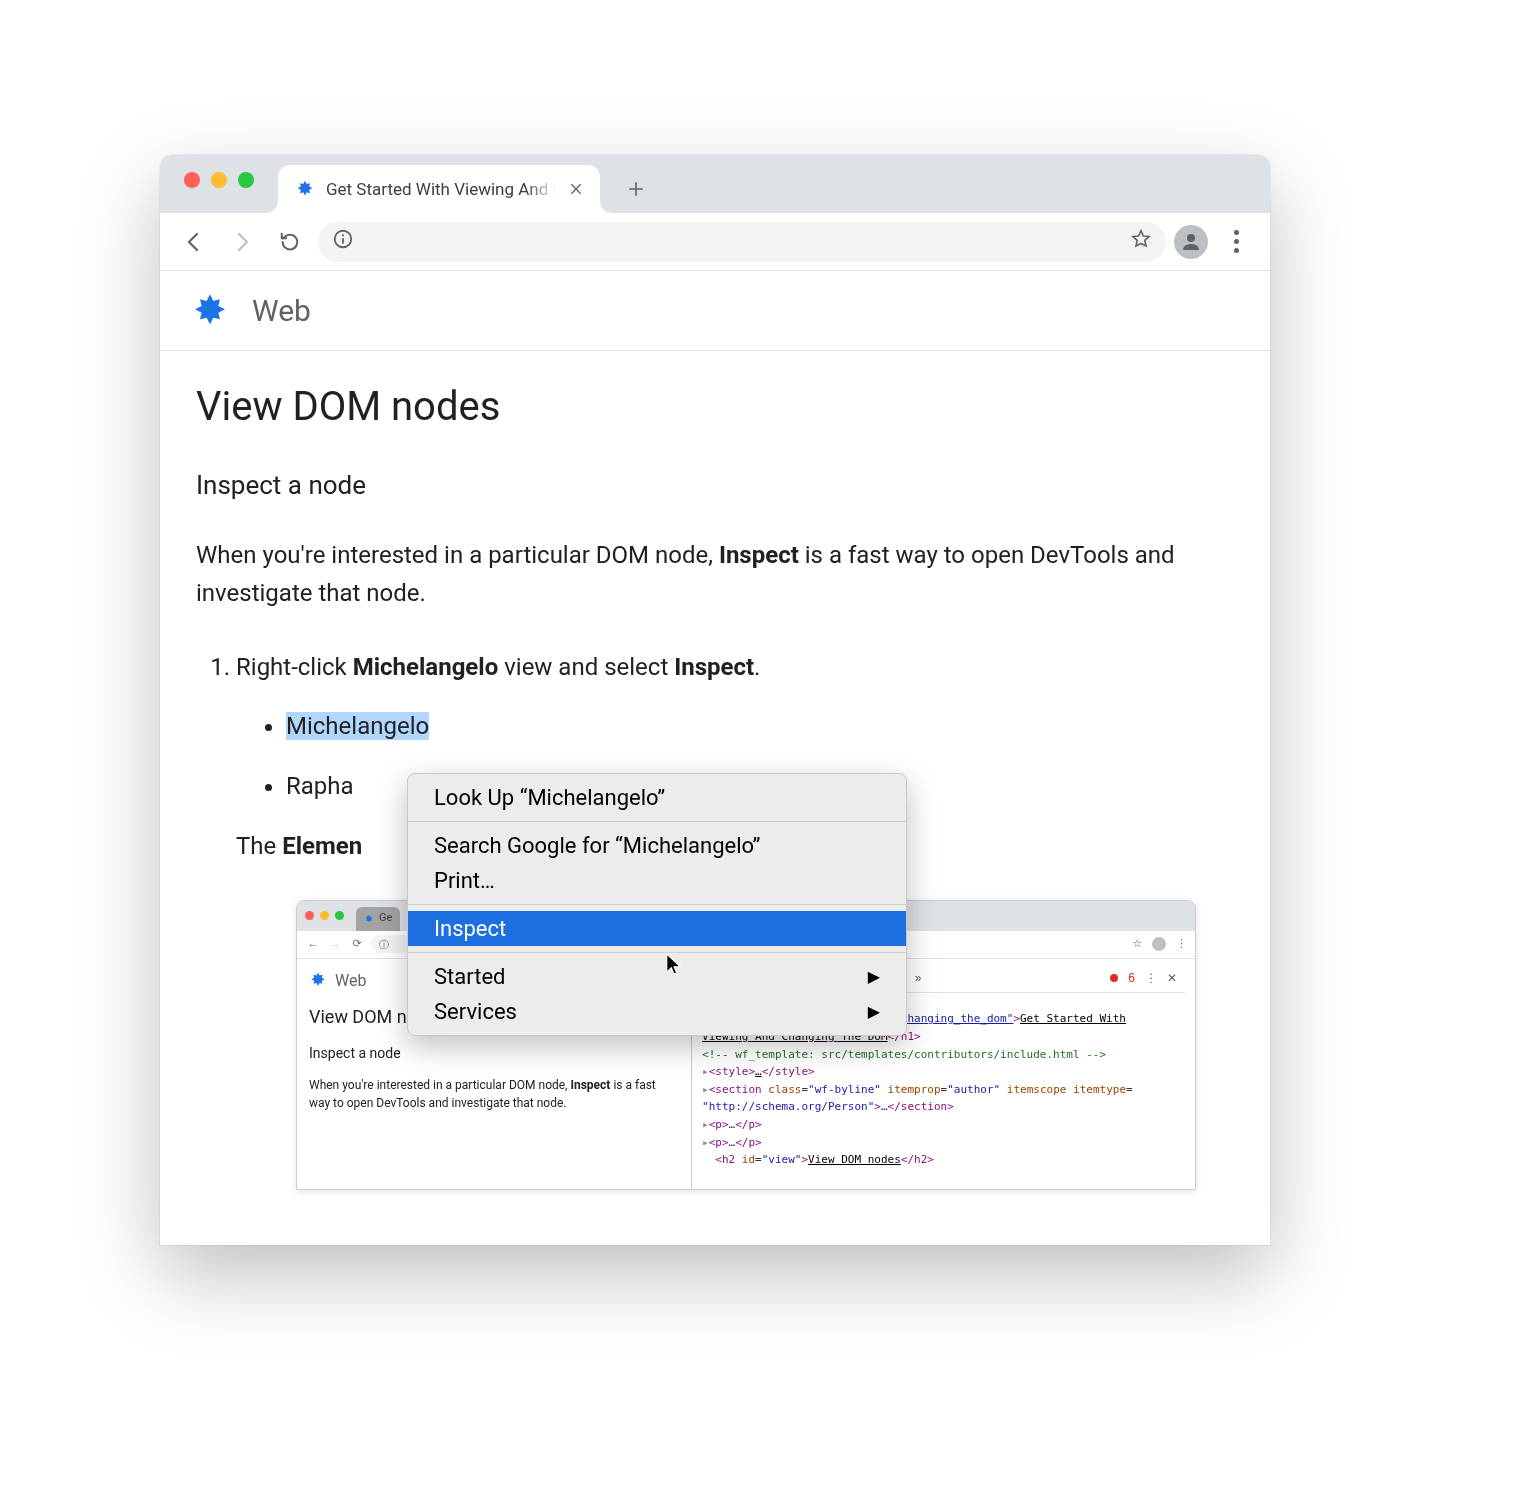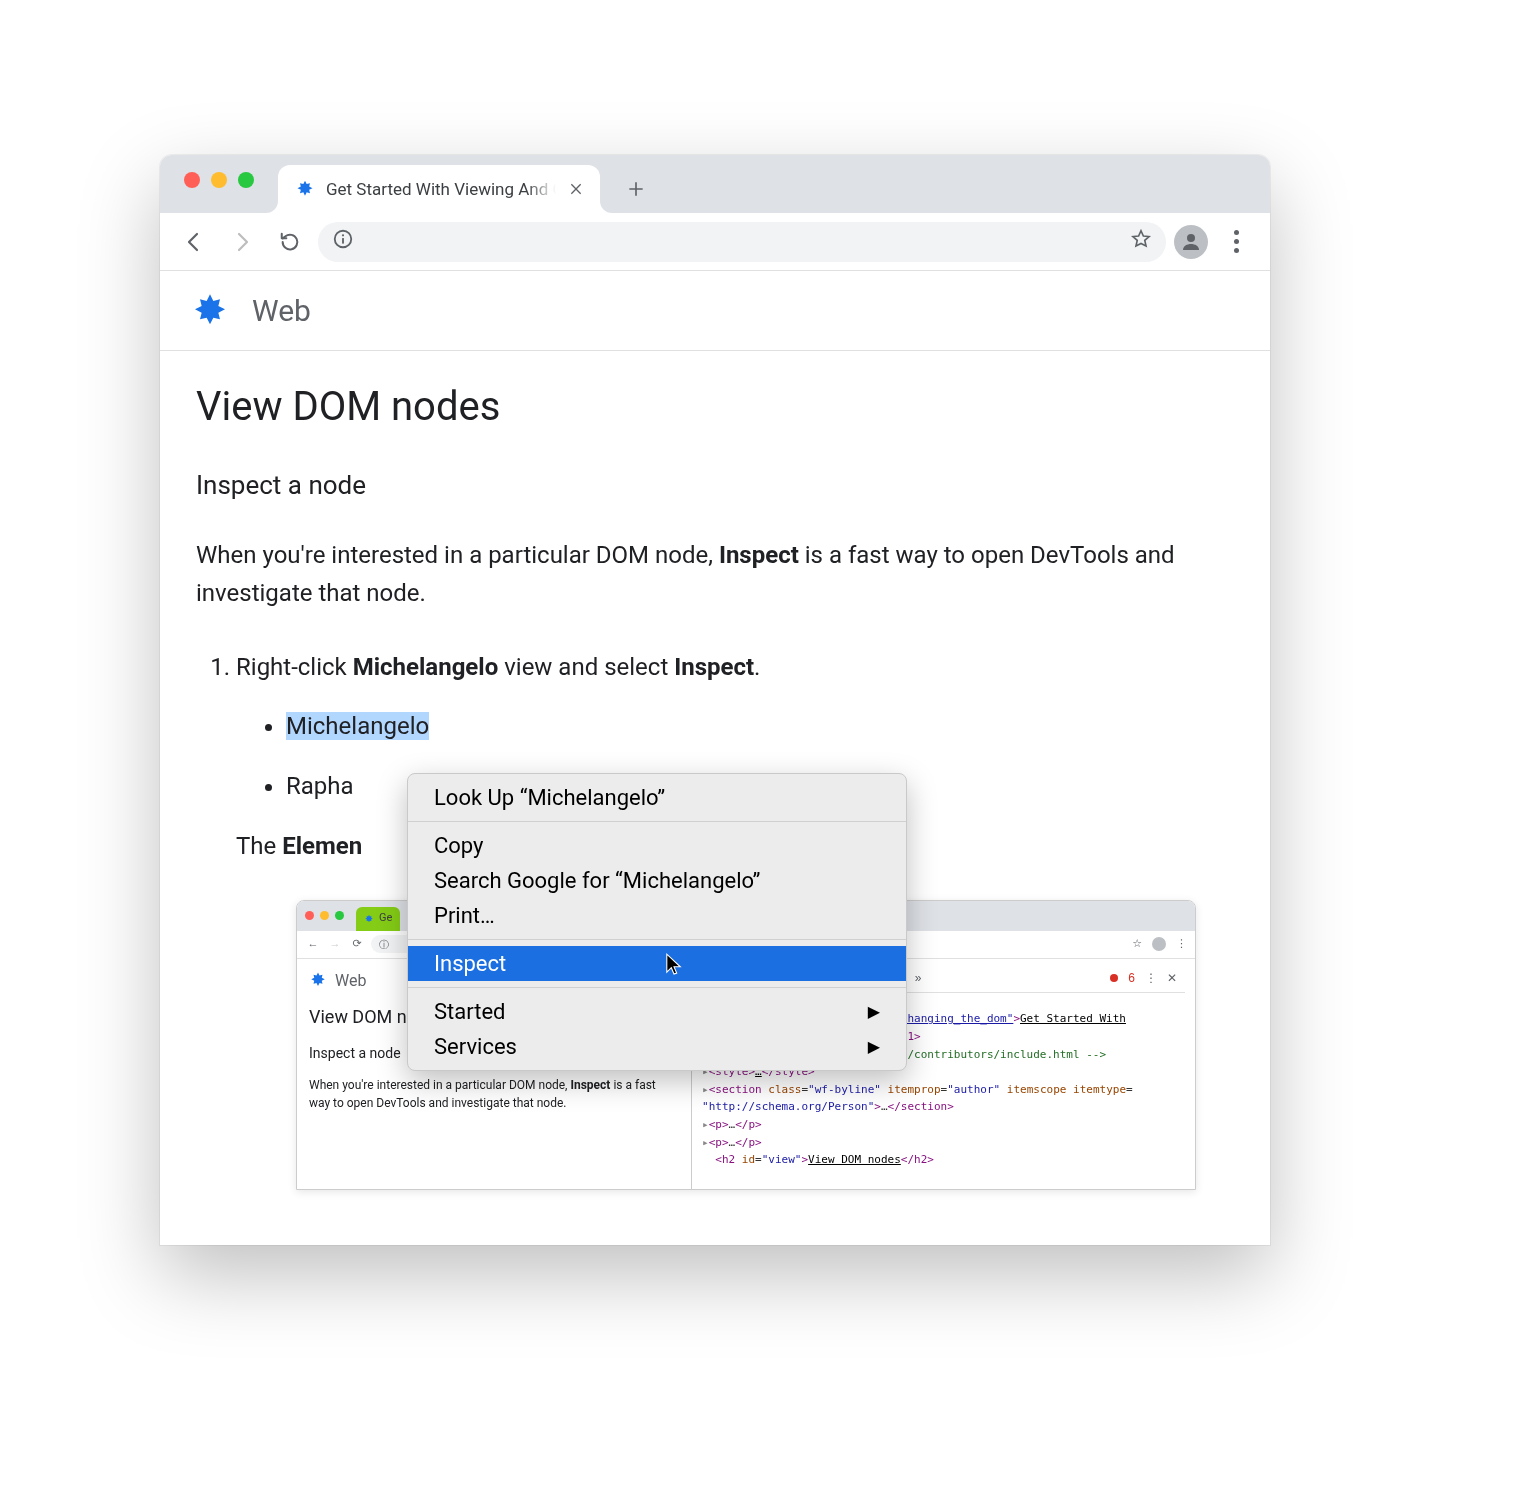--- a/index.html
+++ b/index.html
@@ -173,21 +173,21 @@
     background: #dee1e6;
     display:flex;
     align-items:center;
     padding: 0 8px;
     gap:6px;
   }
   .mini-light { width:9px;height:9px;border-radius:50%; }
   .mini-tab {
     margin-left: 6px;
     height: 24px;
-    background:#84cc16;
+    background:#a3a3a3;
     border-radius:6px 6px 0 0;
     display:flex;align-items:center;padding:0 8px;gap:5px;
     font-size:11px;color:#3c4043;
     align-self: flex-end;
   }
   .nested-toolbar {
     height: 28px; background:#fff; border-bottom:1px solid #e0e0e0;
     display:flex;align-items:center;padding:0 8px;gap:6px;font-size:11px;color:#5f6368;
   }
   .mini-btn { width:16px; display:flex;align-items:center;justify-content:center; }
@@ -449,23 +449,20 @@
       </li>
     </ol>
   </div>
 
   <div class="ctx-menu">
     <div class="ctx-item">
         <span>Look Up “Michelangelo”</span>
       </div>
     <div class="ctx-sep"></div>
     <div class="ctx-item">
-        <span>Copy</span>
-      </div>
-    <div class="ctx-item">
         <span>Search Google for “Michelangelo”</span>
       </div>
     <div class="ctx-item">
         <span>Print…</span>
       </div>
     <div class="ctx-sep"></div>
     <div class="ctx-item highlight">
         <span>Inspect</span>
       </div>
     <div class="ctx-sep"></div>

